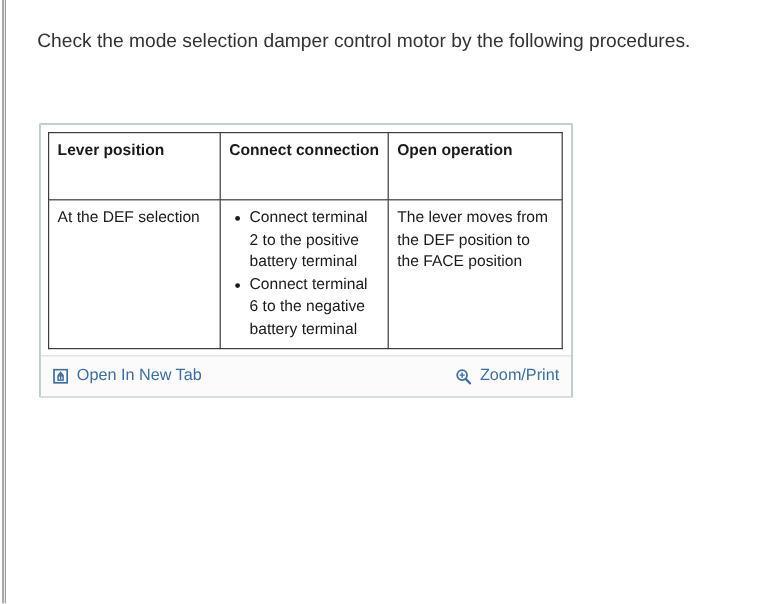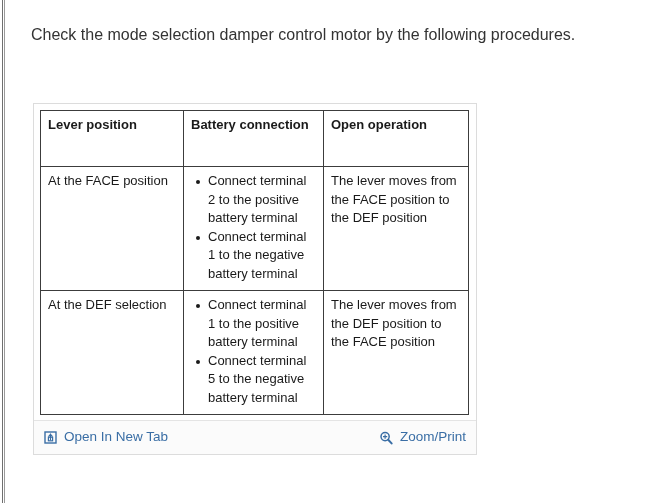--- a/index.html
+++ b/index.html
@@ -152,41 +152,31 @@
   <div class="table-wrap">
     <table class="spec">
       <colgroup>
         <col class="c1">
           <col class="c2">
           <col class="c3">
       </colgroup>
       <thead>
         <tr>
           <th class="hdr-cell">Lever position</th>
-          <th class="hdr-cell">Battery connection</th>
+          <th class="hdr-cell">Connect connection</th>
           <th class="hdr-cell">Open operation</th>
         </tr>
       </thead>
       <tbody>
         <tr>
-          <td class="cell-plain">At the FACE position</td>
+          <td class="cell-plain">At the DEF selection</td>
           <td>
             <ul class="bullets">
               <li>Connect terminal 2 to the positive battery terminal</li>
-              <li>Connect terminal 1 to the negative battery terminal</li>
-            </ul>
-          </td>
-          <td class="cell-plain">The lever moves from the FACE position to the DEF position</td>
-        </tr>
-        <tr>
-          <td class="cell-plain">At the DEF selection</td>
-          <td>
-            <ul class="bullets">
-              <li>Connect terminal 1 to the positive battery terminal</li>
-              <li>Connect terminal 5 to the negative battery terminal</li>
+              <li>Connect terminal 6 to the negative battery terminal</li>
             </ul>
           </td>
           <td class="cell-plain">The lever moves from the DEF position to the FACE position</td>
         </tr>
       </tbody>
     </table>
   </div>
 
   <div class="doc-toolbar">
 

